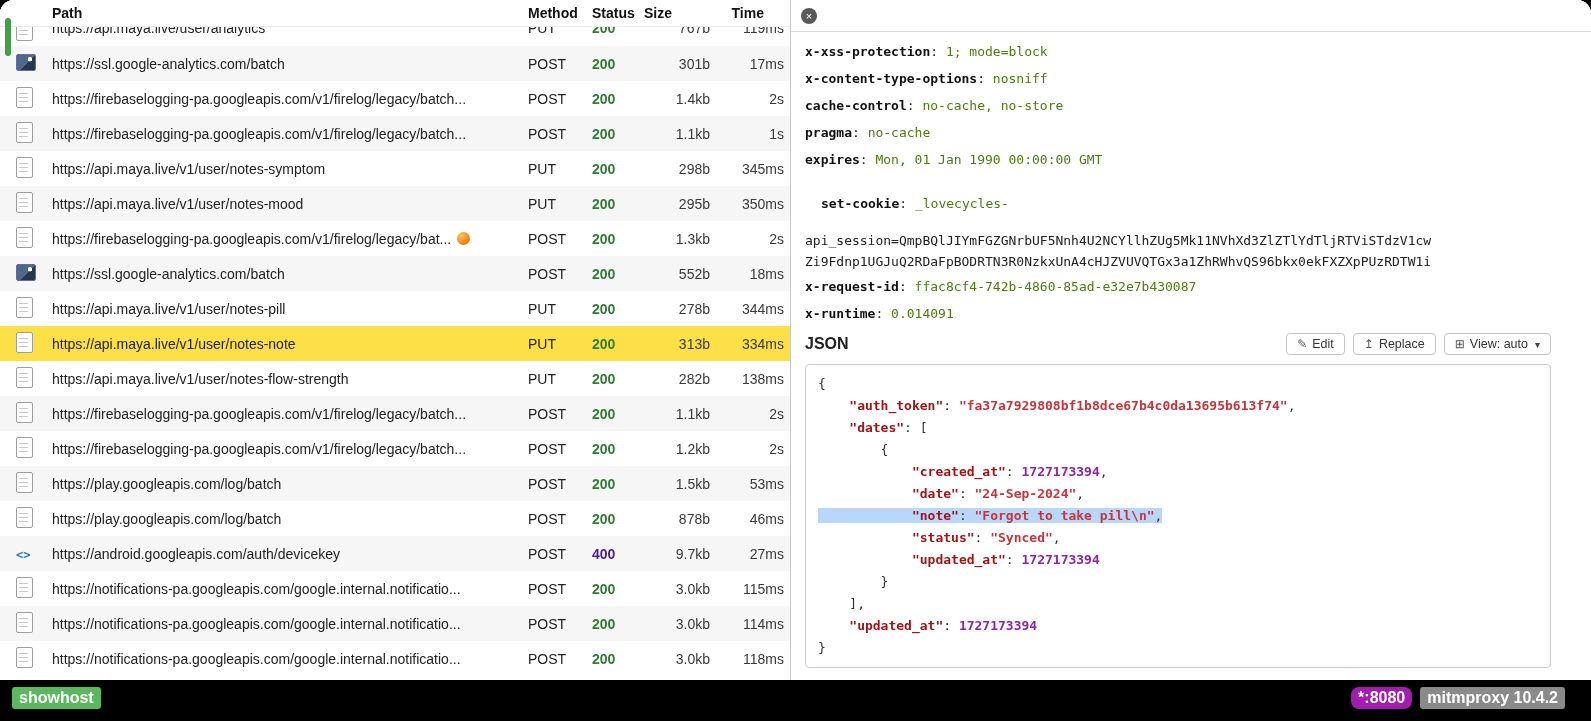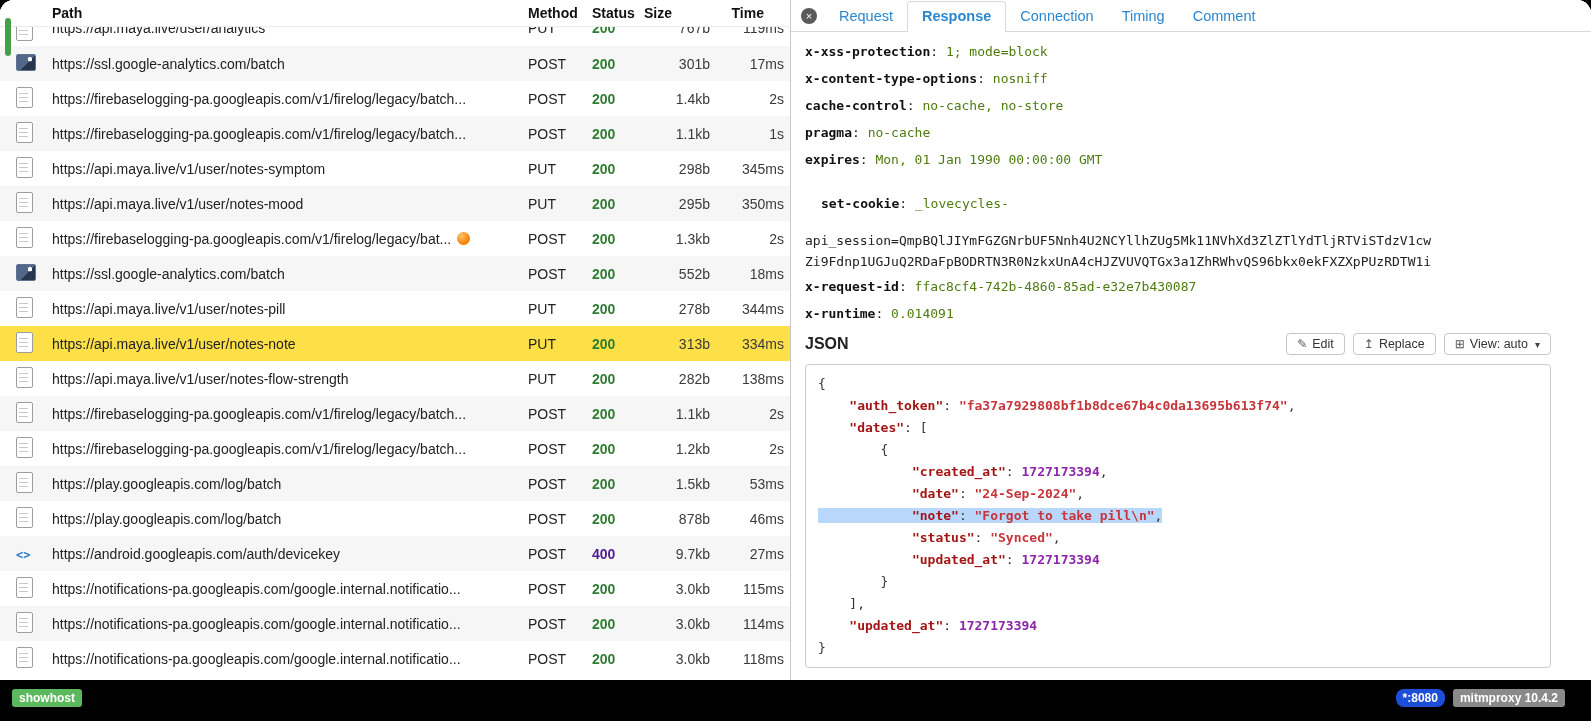--- a/index.html
+++ b/index.html
@@ -59,21 +59,21 @@
   .codebox{margin:9px 40px 10px 0;border:1px solid #ccc;border-radius:4px;padding:8px 12px;overflow:hidden;}
   .cline{font-family:"DejaVu Sans Mono",monospace;font-size:13px;line-height:22px;white-space:pre;color:#333;}
   .tk-p{color:#333;}
   .tk-k{color:#a31515;font-weight:bold;}
   .tk-s{color:#c7353a;font-weight:bold;}
   .tk-n{color:#8e24aa;font-weight:bold;}
   .hl{background:#b8d7fb;}
 
   
   .footer{height:35px;background:#000;display:flex;align-items:center;justify-content:space-between;padding:0 26px 6px 12px;}
-  .badge{display:inline-block;padding:2px 7px;border-radius:3px;color:#fff;font-size:12px;font-weight:bold;margin-left:8px;}
+  .badge{display:inline-block;padding:2px 7px;border-radius:3px;color:#fff;font-size:16px;font-weight:bold;margin-left:8px;}
   .footer-left .badge{margin-left:0;}
 </style>
 </head>
 <body>
 
 <div class="window">
   <div class="main">
 
     <div class="flow-pane">
       <div class="green-strip"></div>
@@ -276,27 +276,20 @@
             <span class="cell c-status ok">200</span>
             <span class="cell c-size">3.0kb</span>
             <span class="cell c-time">118ms</span>
           </div>
         </div>
     </div>
 
     <div class="detail-pane">
       <div class="tabbar">
         <span class="closebtn">×</span>
-        <span style="display:flex;align-items:flex-end;">
-            <span class="tab">Request</span>
-            <span class="tab active">Response</span>
-            <span class="tab">Connection</span>
-            <span class="tab">Timing</span>
-            <span class="tab">Comment</span>
-          </span>
       </div>
       <div class="detail-scroll">
         <div>
             <div class="hline"><span class="hname">x-xss-protection</span>: <span class="hval">1; mode=block</span></div>
             <div class="hline"><span class="hname">x-content-type-options</span>: <span class="hval">nosniff</span></div>
             <div class="hline"><span class="hname">cache-control</span>: <span class="hval">no-cache, no-store</span></div>
             <div class="hline"><span class="hname">pragma</span>: <span class="hval">no-cache</span></div>
             <div class="hline"><span class="hname">expires</span>: <span class="hval">Mon, 01 Jan 1990 00:00:00 GMT</span></div>
             <div class="cookie-wrap">
               <div class="hline"><span class="hname">set-cookie</span>: <span class="hval">_lovecycles-</span></div>
@@ -331,15 +324,15 @@
             <div class="cline"><span class="tk-p">    </span><span class="tk-k">"updated_at"</span><span class="tk-p">: </span><span class="tk-n">1727173394</span></div>
             <div class="cline"><span class="tk-p">}</span></div>
           </div>
       </div>
     </div>
 
   </div>
 
   <div class="footer">
     <span class="footer-left"><span class="badge" style="background: rgb(92, 184, 92);">showhost</span></span>
-    <span class="footer-right"><span class="badge" style="background: #1d4ed8; border-radius: 8px;">*:8080</span><span class="badge" style="background: rgb(138, 138, 138);">mitmproxy 10.4.2</span></span>
+    <span class="footer-right"><span class="badge" style="background: #a21caf; border-radius: 8px;">*:8080</span><span class="badge" style="background: rgb(138, 138, 138);">mitmproxy 10.4.2</span></span>
   </div>
 </div>
 
 </body></html>

